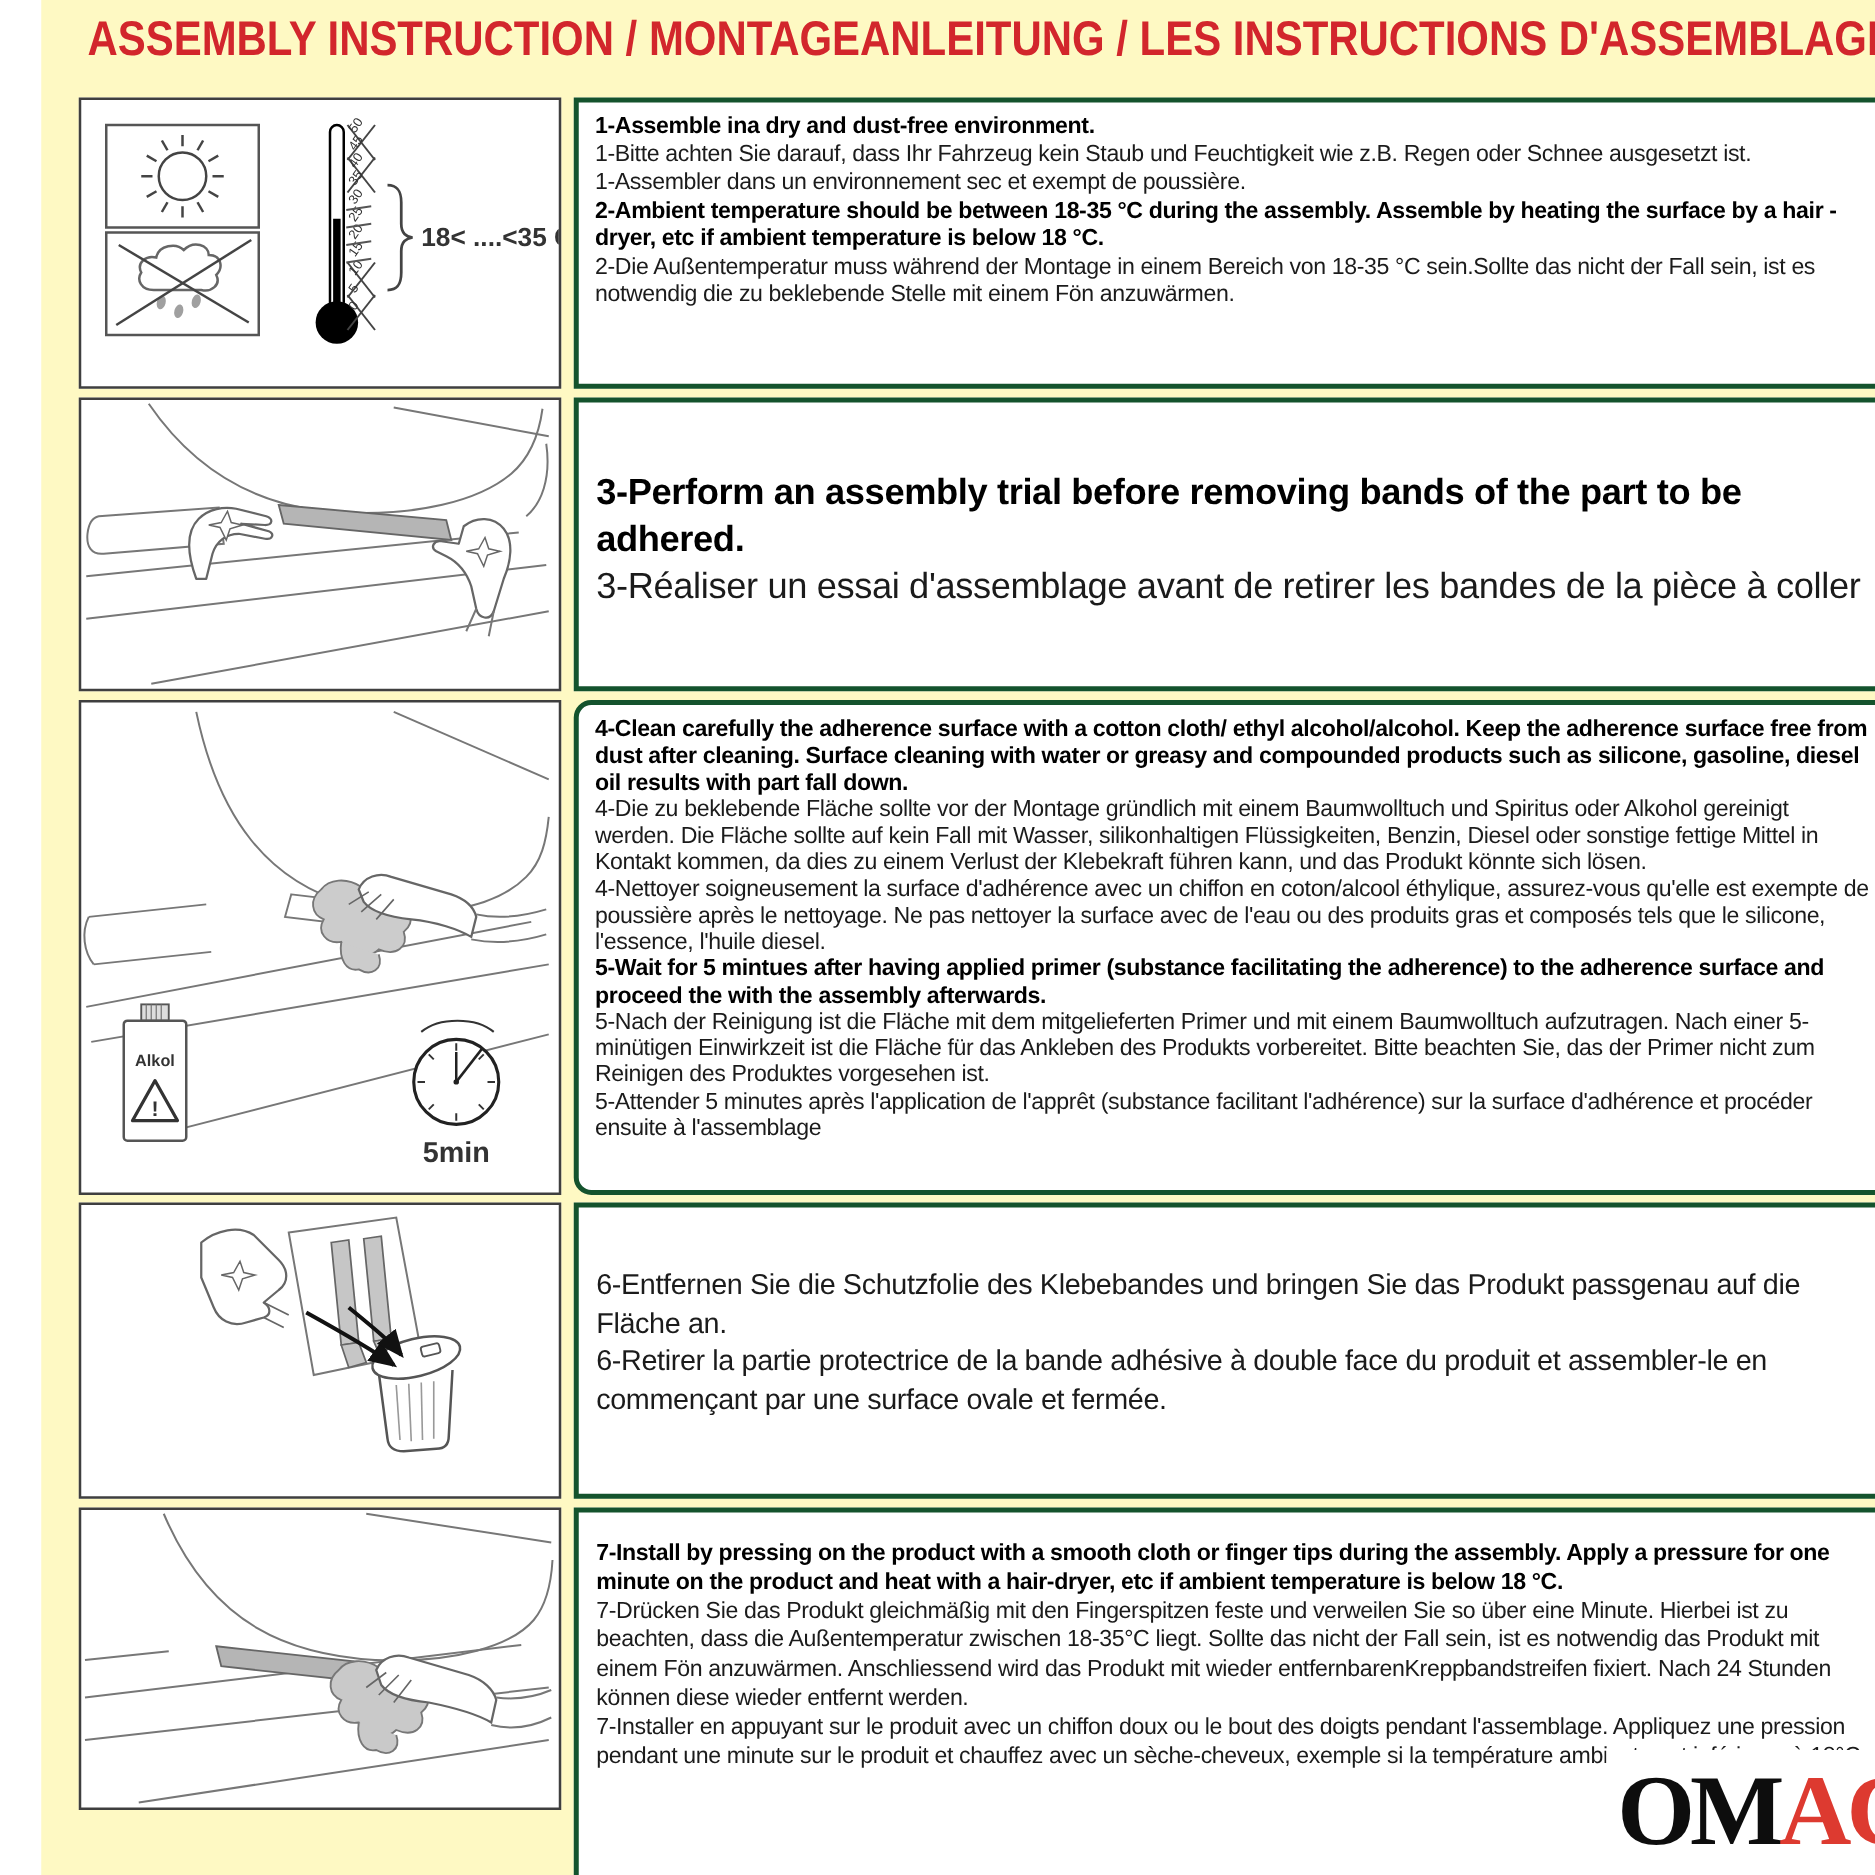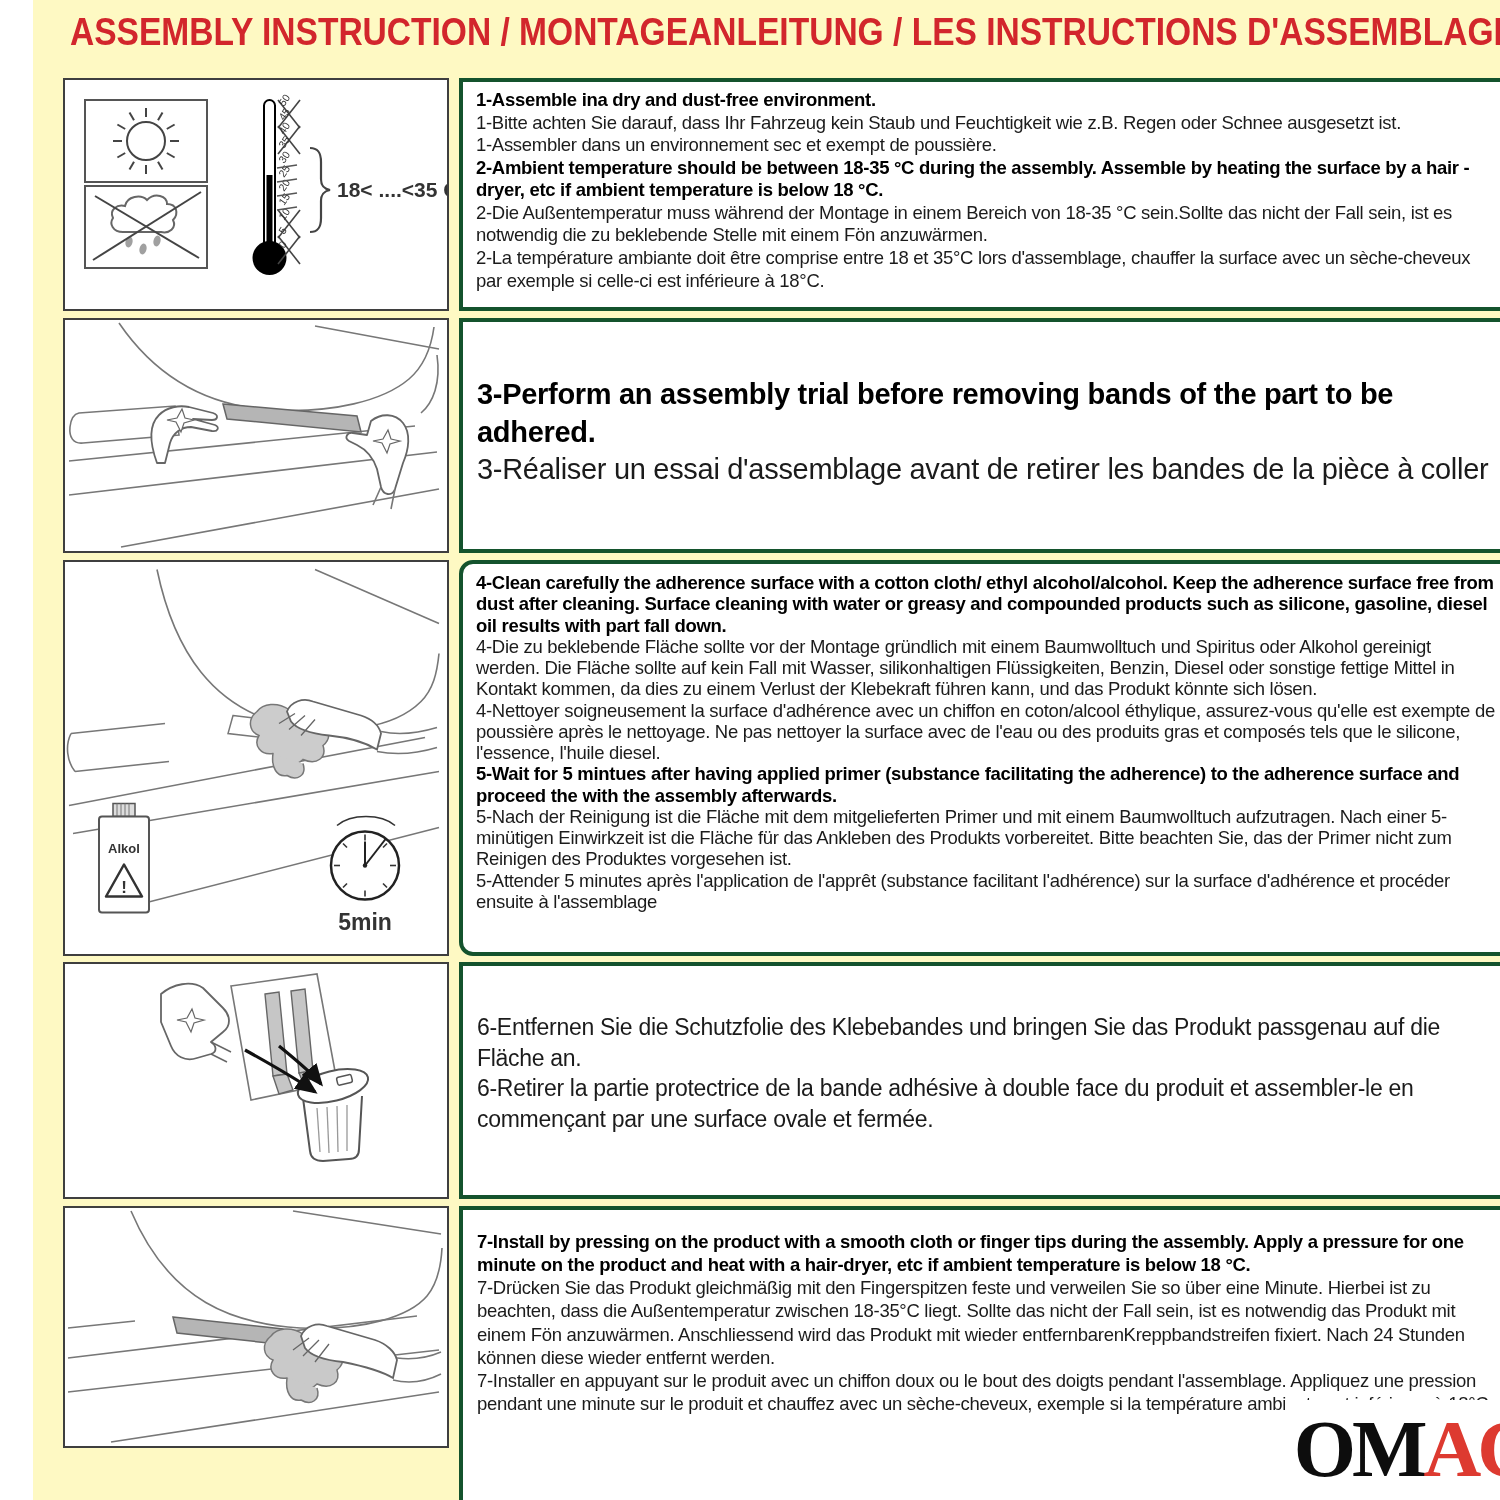--- a/index.html
+++ b/index.html
@@ -115,21 +115,20 @@
       </g>
     </svg>
   </div>
 
   <div class="txtbox r1t">
     <p class="b">1-Assemble ina dry and dust-free environment.</p>
     <p>1-Bitte achten Sie darauf, dass Ihr Fahrzeug kein Staub und Feuchtigkeit wie z.B. Regen oder Schnee ausgesetzt ist.</p>
     <p>1-Assembler dans un environnement sec et exempt de poussière.</p>
     <p class="b gap">2-Ambient temperature should be between 18-35 °C  during the assembly. Assemble by heating the surface by a hair -dryer, etc if ambient temperature is below 18 °C.</p>
     <p>2-Die Außentemperatur muss während der Montage in einem Bereich von 18-35 °C  sein.Sollte das nicht der Fall sein, ist es notwendig die zu beklebende Stelle mit einem Fön anzuwärmen.</p>
-    <p>2-La température ambiante doit être comprise entre 18 et 35°C lors d'assemblage, chauffer la surface avec un sèche-cheveux par exemple si celle-ci est inférieure à 18°C.</p>
   </div>
 
   <div class="imgbox r2i">
     <svg viewBox="0 0 382 229">
       <g fill="none" stroke="#777" stroke-width="1.6">
         <path d="M 54 2 C 95 62 150 86 208 89 C 268 92 318 80 344 58 C 358 46 366 28 369 6"></path>
         <path d="M 250 5 L 374 28"></path>
         <path d="M 372 34 C 376 62 368 82 356 92"></path>
         <path d="M 14 92 L 110 85 L 114 114 L 18 122 C 8 123 4 116 5 106 C 6 97 9 93 14 92 Z"></path>
         <path d="M 4 140 L 350 105"></path>

